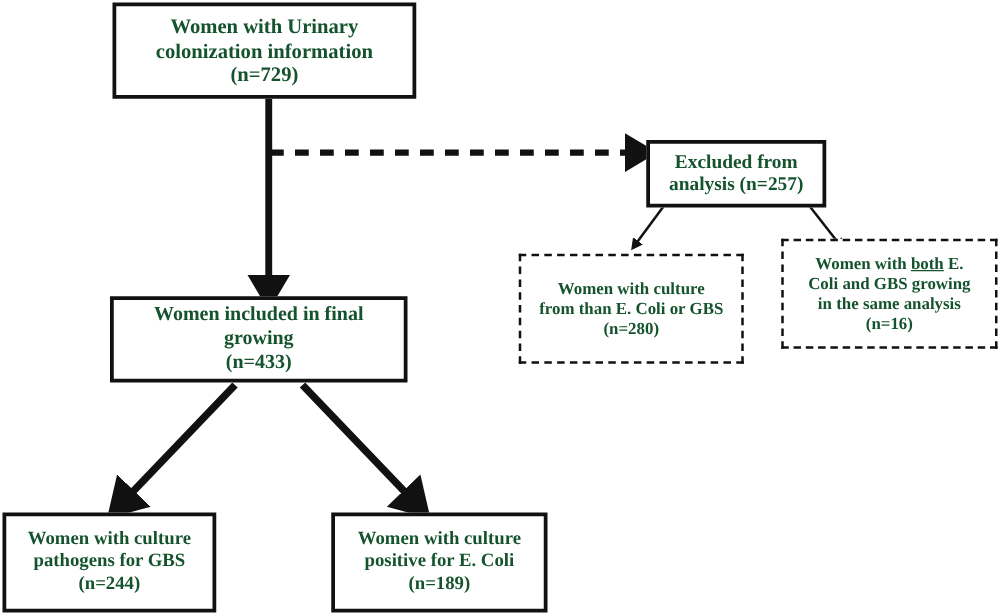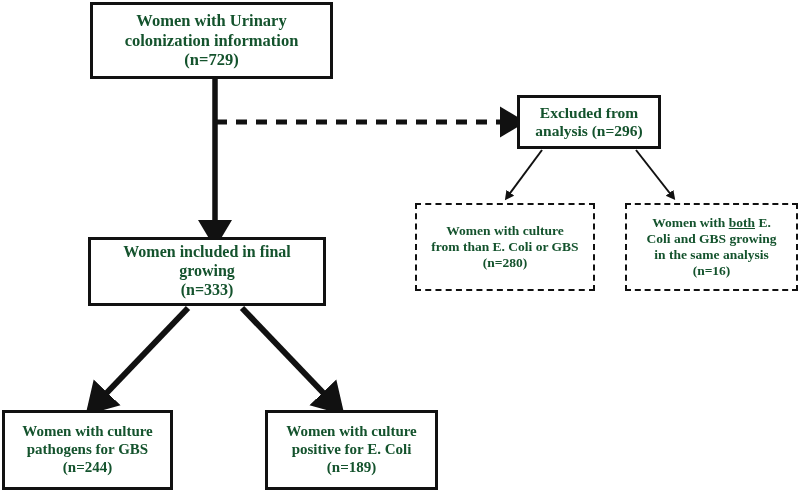--- a/index.html
+++ b/index.html
@@ -37,23 +37,23 @@
     z-index: 2;
   }
   .node.solid { border: 3px solid #111111; }
   .node.dashed { border: 2px dashed #111111; }
   .node .line { display: block; white-space: nowrap; }
   .node .line u { text-decoration: underline; }
 
   
   #node-top          { left: 90px;  top: 2px;   width: 243px; height: 77px;  font-size: 16.5px; }
   #node-included     { left: 88px;  top: 237px; width: 238px; height: 69px;  font-size: 16px; }
-  #node-excluded     { left: 517px; top: 95px;  width: 144px; height: 54px;  font-size: 15.5px; }
+  #node-excluded     { left: 517px; top: 112px;  width: 144px; height: 54px;  font-size: 15.5px; }
   #node-other-path   { left: 415px; top: 203px; width: 180px; height: 88px;  font-size: 13.5px; }
-  #node-both         { left: 625px; top: 203px; width: 173px; height: 88px;  font-size: 13.5px; }
+  #node-both         { left: 625px; top: 191px; width: 173px; height: 88px;  font-size: 13.5px; }
   #node-gbs          { left: 2px;   top: 410px; width: 171px; height: 80px;  font-size: 15px; }
   #node-ecoli        { left: 265px; top: 410px; width: 173px; height: 80px;  font-size: 15px; }
 </style>
 </head>
 <body>
 
 <div id="flowchart">
 
   <svg class="connectors" viewBox="0 0 800 493" xmlns="http://www.w3.org/2000/svg">
     <defs>
@@ -91,40 +91,40 @@
   </svg>
 
   <div class="node solid" id="node-top">
     <span class="line">Women with Urinary</span>
     <span class="line">colonization information</span>
     <span class="line">(n=729)</span>
   </div>
 
   <div class="node solid" id="node-excluded">
     <span class="line">Excluded from</span>
-    <span class="line">analysis (n=296)</span>
+    <span class="line">analysis (n=257)</span>
   </div>
 
   <div class="node dashed" id="node-other-path">
     <span class="line">Women with culture</span>
     <span class="line">from than E. Coli or GBS</span>
     <span class="line">(n=280)</span>
   </div>
 
   <div class="node dashed" id="node-both">
     <span class="line">Women with <u>both</u> E.</span>
     <span class="line">Coli and GBS growing</span>
     <span class="line">in the same analysis</span>
     <span class="line">(n=16)</span>
   </div>
 
   <div class="node solid" id="node-included">
     <span class="line">Women included in final</span>
     <span class="line">growing</span>
-    <span class="line">(n=333)</span>
+    <span class="line">(n=433)</span>
   </div>
 
   <div class="node solid" id="node-gbs">
     <span class="line">Women with culture</span>
     <span class="line">pathogens for GBS</span>
     <span class="line">(n=244)</span>
   </div>
 
   <div class="node solid" id="node-ecoli">
     <span class="line">Women with culture</span>

